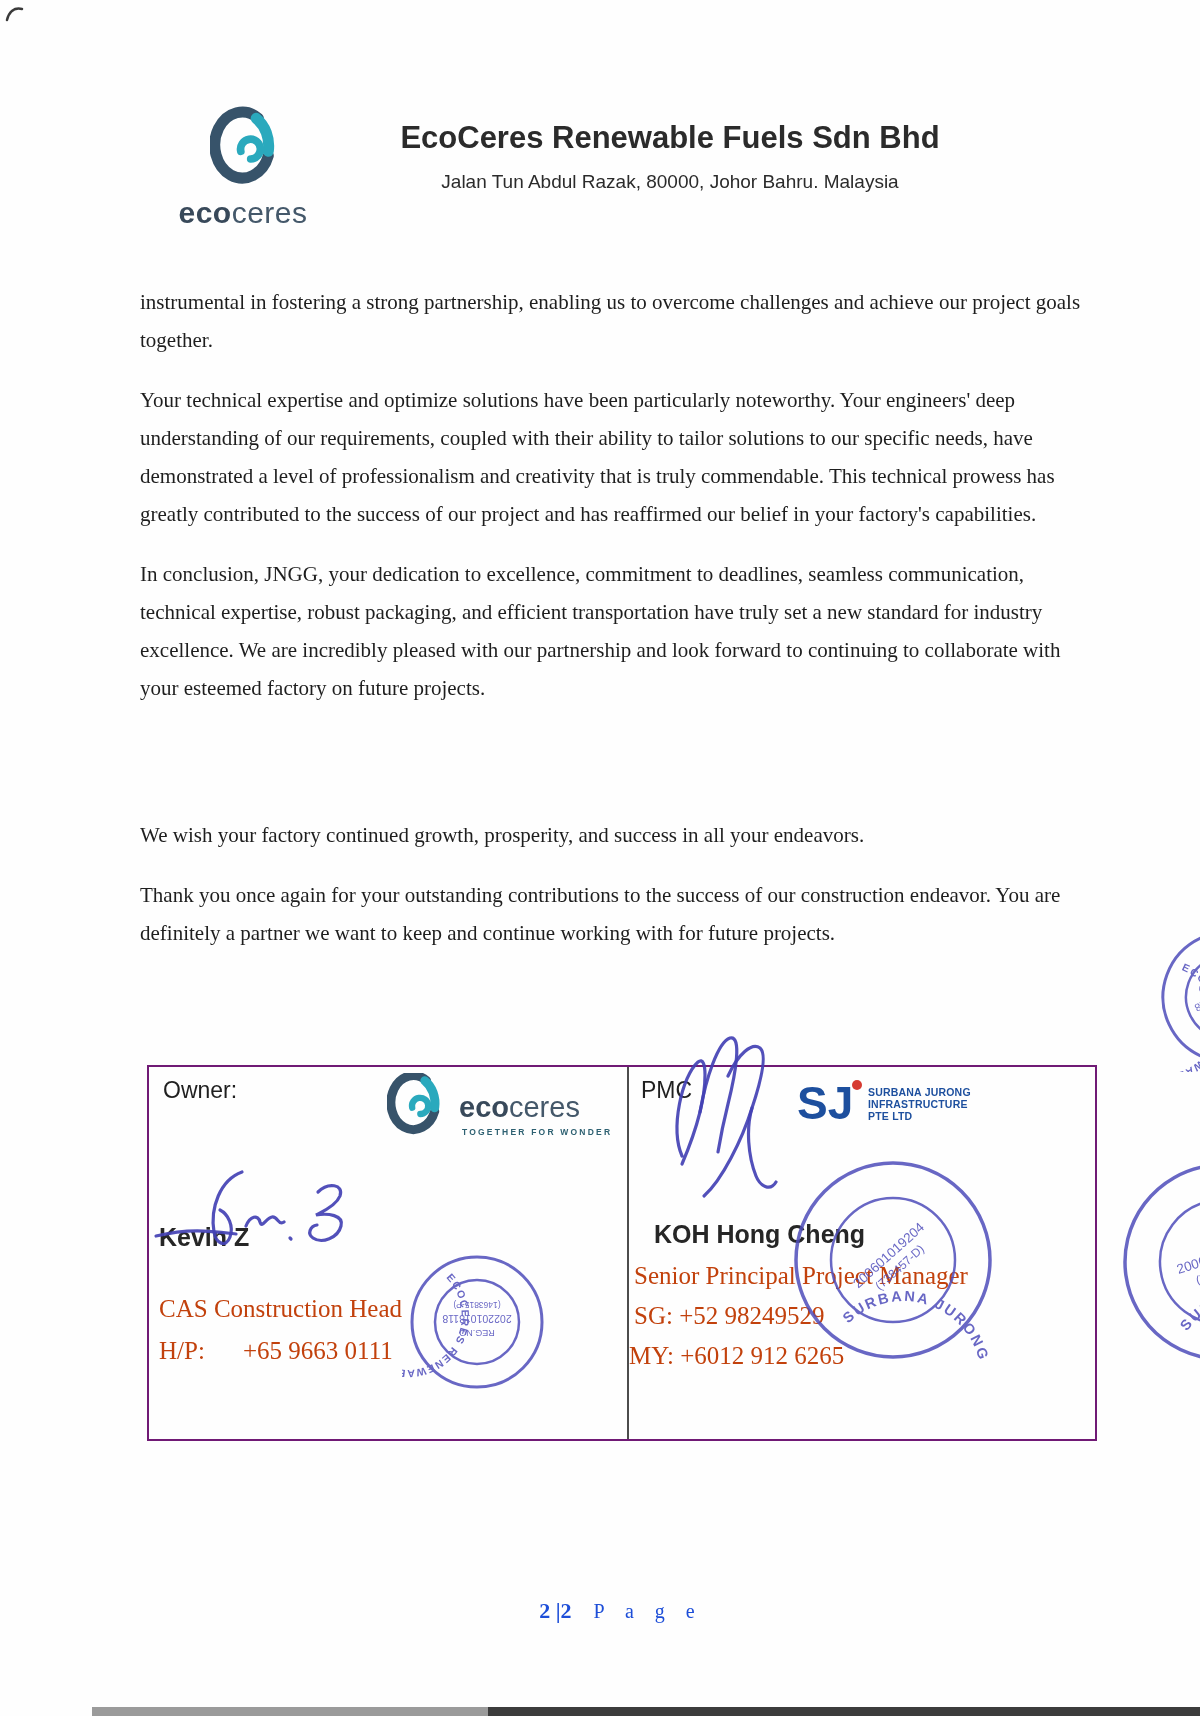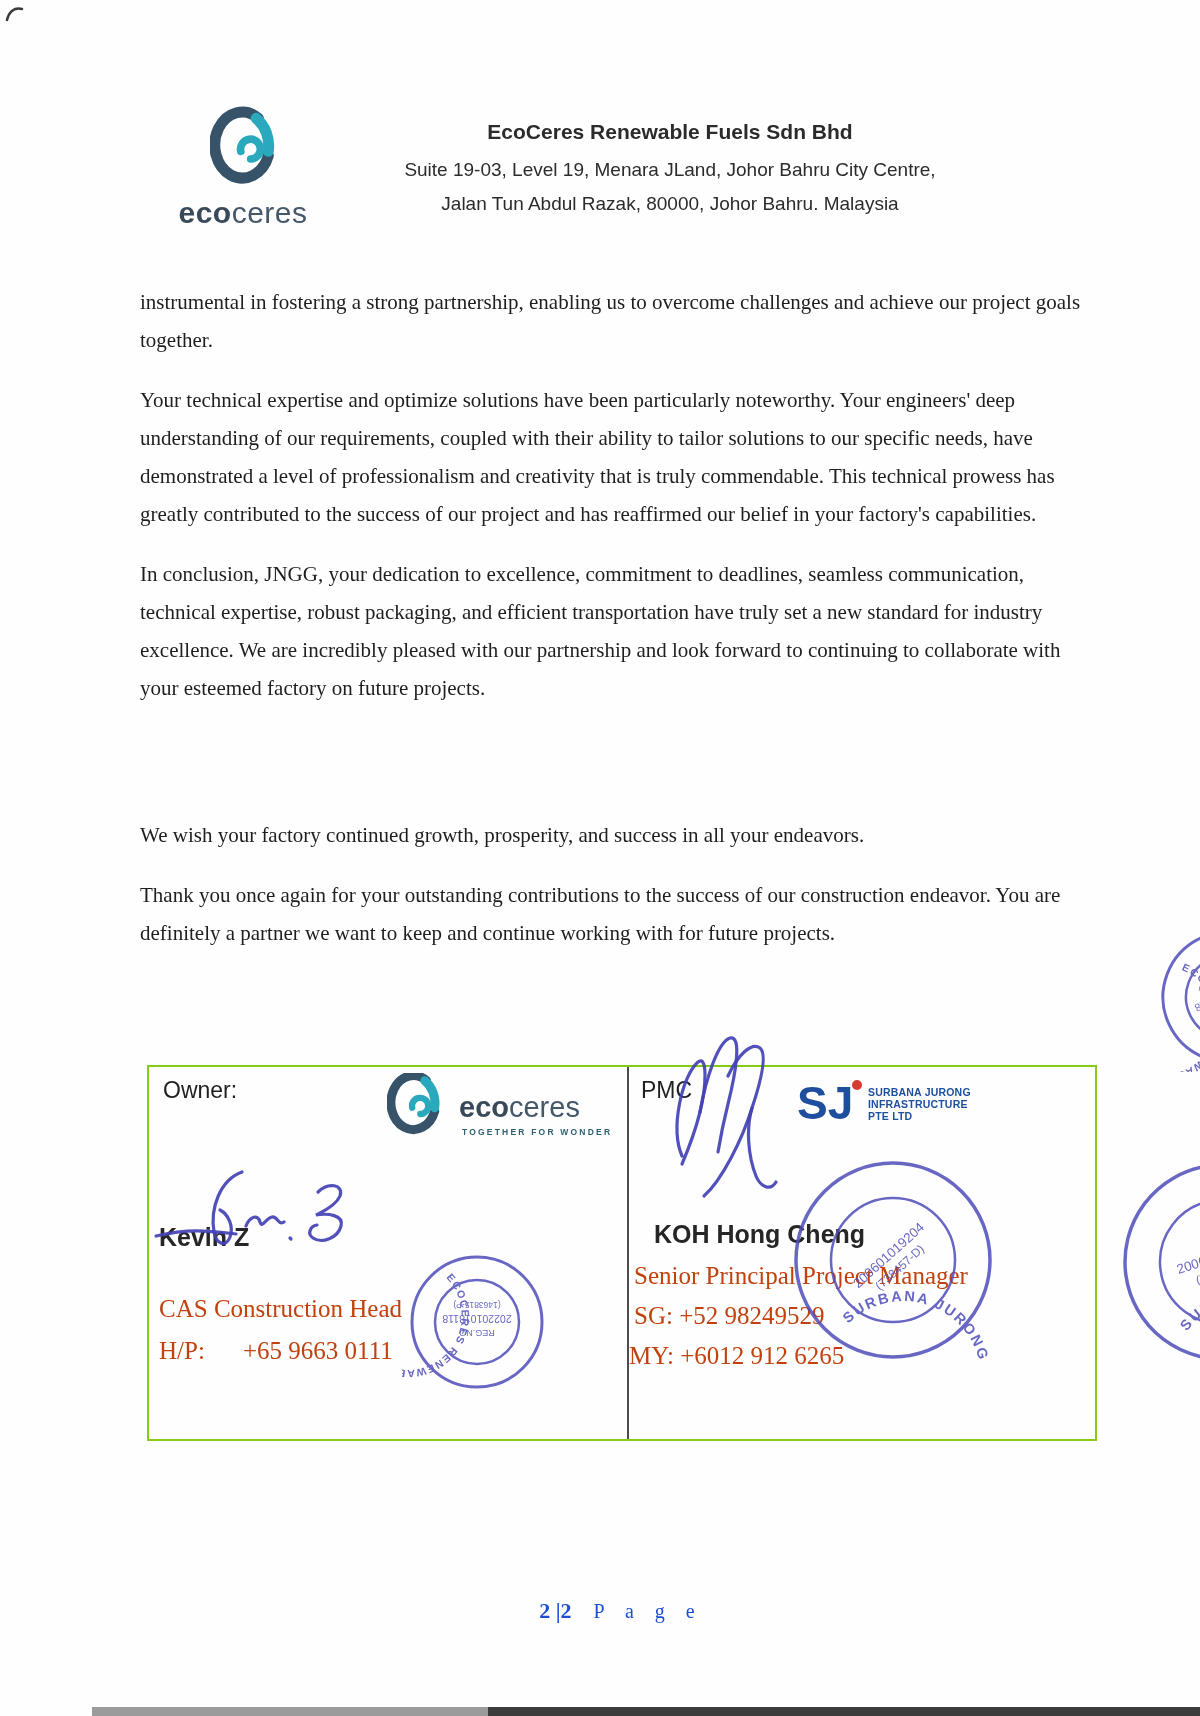--- a/index.html
+++ b/index.html
@@ -6,33 +6,33 @@
   .page{position:relative;width:1200px;height:1716px;background:#fefefe;overflow:hidden;
         font-family:"Liberation Sans",sans-serif;color:#222;}
   .abs{position:absolute;}
 
   
   .brand{position:absolute;left:168px;top:104px;width:150px;text-align:center;}
   .brand svg{display:block;margin:0 auto;}
   .wordmark{margin-top:4px;font-size:30px;letter-spacing:.5px;color:#44586a;}
   .wordmark b{font-weight:bold;color:#38495a;}
   .company{position:absolute;left:360px;top:120px;width:620px;text-align:center;color:#2b2b2b;}
-  .company-name{font-size:21px;font-weight:bold;margin-bottom:9px;}
+  .company-name{font-size:31px;font-weight:bold;margin-bottom:9px;}
   .addr{font-size:19px;line-height:34px;}
 
   
   .body-text{position:absolute;left:140px;top:283px;width:950px;
              font-family:"Liberation Serif",serif;font-size:21px;line-height:38px;color:#1e1e1e;}
   .para{margin:0 0 22px 0;}
   .para.tight{margin-bottom:0;}
   .para.gap{margin-top:109px;}
 
   
   .sig-table{position:absolute;left:147px;top:1065px;width:946px;height:372px;
-             border:2px solid #84cc16;}
+             border:2px solid #701a75;}
   .sig-divider{position:absolute;left:478px;top:0;bottom:0;width:2px;background:#4c4c4c;}
   .cell-label{position:absolute;font-size:23px;color:#1f1f1f;}
   .sig-name{position:absolute;font-size:25px;font-weight:bold;color:#262626;}
   .sig-line{position:absolute;font-size:25px;color:#c2410c;font-family:Liberation Serif, serif;}
   .plabel{display:inline-block;width:84px;}
 
   
   .eco-small-word{position:absolute;left:310px;top:24px;font-size:29px;color:#44586a;}
   .eco-small-word b{color:#38495a;}
   .eco-tagline{position:absolute;left:313px;top:60px;font-size:8.5px;letter-spacing:2.2px;
@@ -73,21 +73,20 @@
     <div class="brand">
       <svg width="66" height="88" viewBox="0 0 60 70">
         <path d="M44,8 A25,30 0 1 0 53,42" stroke="#37536a" stroke-width="10" fill="none" stroke-linecap="round"></path>
         <path d="M42,8 A25,30 0 0 1 53,38" stroke="#2aa9bd" stroke-width="10" fill="none" stroke-linecap="round"></path>
         <path d="M28,38 a9,9 0 1 1 9,7" stroke="#2aa9bd" stroke-width="7" fill="none" stroke-linecap="round"></path>
       </svg>
       <div class="wordmark"><b>eco</b><span>ceres</span></div>
     </div>
     <div class="company">
       <div class="company-name">EcoCeres Renewable Fuels Sdn Bhd</div>
-      <div class="addr">Suite 19-03, Level 19, Menara JLand, Johor Bahru City Centre,</div>
       <div class="addr">Jalan Tun Abdul Razak, 80000, Johor Bahru. Malaysia</div>
     </div>
   </header>
 
   <main class="body-text">
     <p class="para">instrumental in fostering a strong partnership, enabling us to overcome challenges and achieve our project goals together.</p>
     <p class="para">Your technical expertise and optimize solutions have been particularly noteworthy. Your engineers' deep understanding of our requirements, coupled with their ability to tailor solutions to our specific needs, have demonstrated a level of professionalism and creativity that is truly commendable. This technical prowess has greatly contributed to the success of our project and has reaffirmed our belief in your factory's capabilities.</p>
     <p class="para tight">In conclusion, JNGG, your dedication to excellence, commitment to deadlines, seamless communication, technical expertise, robust packaging, and efficient transportation have truly set a new standard for industry excellence. We are incredibly pleased with our partnership and look forward to continuing to collaborate with your esteemed factory on future projects.</p>
     <p class="para gap">We wish your factory continued growth, prosperity, and success in all your endeavors.</p>
     <p class="para">Thank you once again for your outstanding contributions to the success of our construction endeavor. You are definitely a partner we want to keep and continue working with for future projects.</p>

